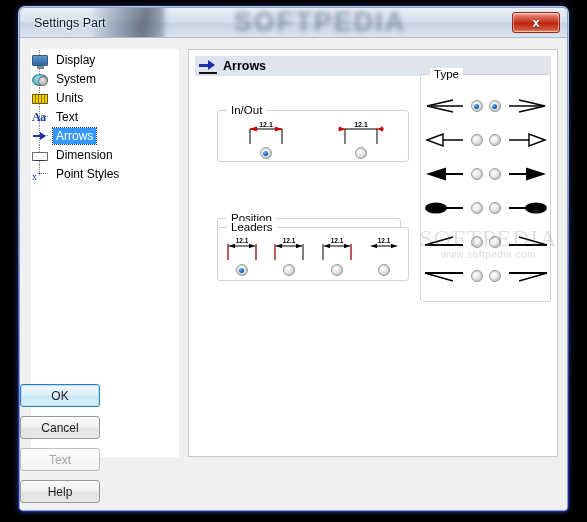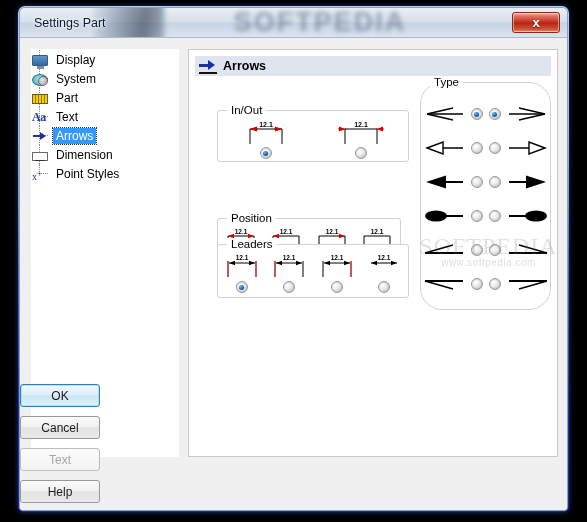--- a/index.html
+++ b/index.html
@@ -207,22 +207,22 @@
   .groupbox > .gb-title {
     position: absolute;
     top: -7px; left: 9px;
     background: #fff;
     padding: 0 4px;
     font-size: 11.5px;
     color: #000;
   }
   #gb-inout    { left: 28px;  top: 60px;  width: 192px; height: 52px; text-align: center; }
   #gb-position { left: 28px;  top: 128px; width: 184px; height: 50px; margin-top: 40px; }
-  #gb-leaders  { left: 28px;  top: 194px; width: 192px; height: 54px; }
-  #gb-type     { left: 231px; top: 32px;  width: 131px; height: 228px; border-radius: 22px; }
+  #gb-leaders  { left: 28px;  top: 177px; width: 192px; height: 54px; }
+  #gb-type     { left: 231px; top: 24px;  width: 131px; height: 228px; }
 
   .opt-row { position: absolute; left: 0; top: 0; width: 100%; height: 100%;
              display: flex; align-items: flex-start; }
   .opt {
     flex: 1;
     display: flex;
     flex-direction: column;
     align-items: center;
     padding-top: 8px;
     cursor: pointer;
@@ -354,21 +354,21 @@
 
         <div class="tree-item">
           <span class="tree-dots"></span>
           <span class="tree-ico ico-disc"></span>
           <span class="tree-label">System</span>
         </div>
 
         <div class="tree-item">
           <span class="tree-dots"></span>
           <span class="tree-ico ico-ruler"></span>
-          <span class="tree-label">Part</span>
+          <span class="tree-label">Units</span>
         </div>
 
         <div class="tree-item">
           <span class="tree-dots"></span>
           <span class="tree-ico ico-aa">Aa</span>
           <span class="tree-label">Text</span>
         </div>
 
         <div class="tree-item selected">
           <span class="tree-dots"></span>

